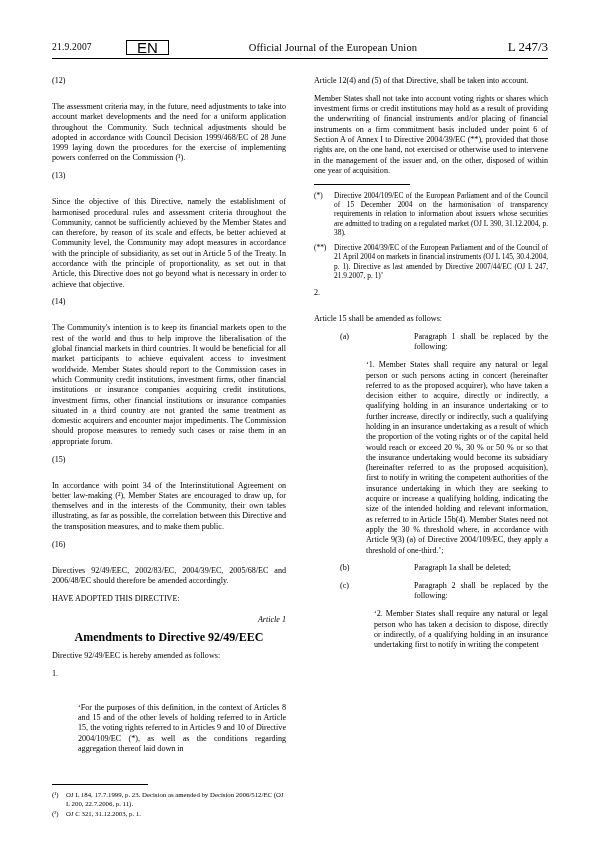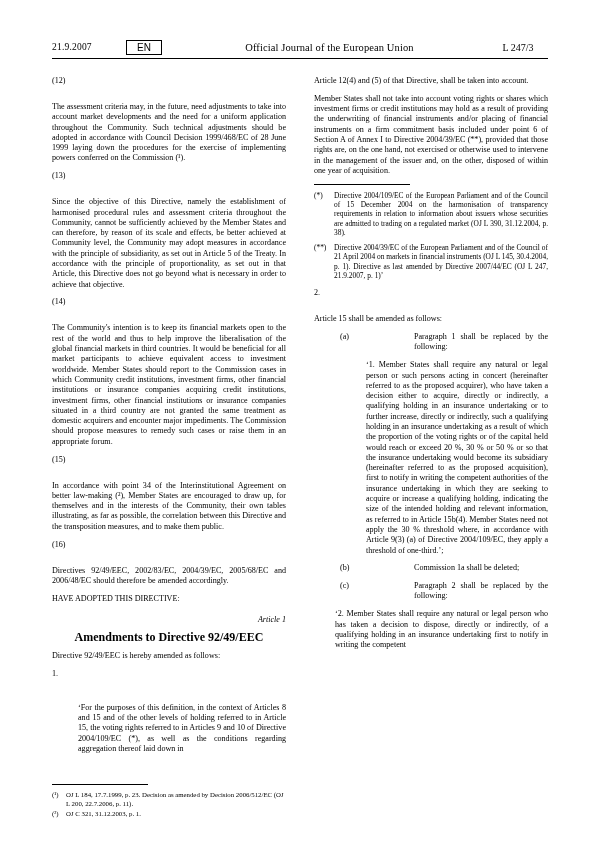--- a/index.html
+++ b/index.html
@@ -33,36 +33,36 @@
     font-size: 9.5px;
   }
   .header-date {
     width: 60px;
     text-align: left;
     letter-spacing: 0.2px;
   }
   .header-lang {
     border: 1px solid #000;
     padding: 1px 10px 1px 10px;
-    font-size: 10px;
+    font-size: 15px;
     font-family: "Liberation Sans", sans-serif;
     line-height: 11px;
     margin-left: 14px;
   }
   .header-title {
     flex: 1;
     text-align: center;
     font-size: 10.5px;
     letter-spacing: 0.1px;
     padding-left: 9px;
   }
   .header-ref {
     width: 60px;
-    text-align: center;
-    font-size: 10px;
+    text-align: right;
+    font-size: 13px;
   }
   .header-rule {
     position: absolute;
     left: 52px;
     top: 58px;
     width: 496px;
     border-bottom: 1px solid #000;
   }
   
   .col {
@@ -261,24 +261,24 @@
 
     <div class="sub-item" style="margin-left:26px;">
       <div class="sub-letter">(a)</div>
       <div class="sub-body">Paragraph 1 shall be replaced by the following:</div>
     </div>
 
     <div class="quote-block" style="margin-left:52px;">‘1.   Member States shall require any natural or legal person or such persons acting in concert (hereinafter referred to as the proposed acquirer), who have taken a decision either to acquire, directly or indirectly, a qualifying holding in an insurance undertaking or to further increase, directly or indirectly, such a qualifying holding in an insurance undertaking as a result of which the proportion of the voting rights or of the capital held would reach or exceed 20 %, 30 % or 50 % or so that the insurance undertaking would become its subsidiary (hereinafter referred to as the proposed acquisition), first to notify in writing the competent authorities of the insurance undertaking in which they are seeking to acquire or increase a qualifying holding, indicating the size of the intended holding and relevant information, as referred to in Article 15b(4). Member States need not apply the 30 % threshold where, in accordance with Article 9(3) (a) of Directive 2004/109/EC, they apply a threshold of one-third.’;</div>
 
     <div class="sub-item" style="margin-left:26px;">
       <div class="sub-letter">(b)</div>
-      <div class="sub-body">Commission 1a shall be deleted;</div>
+      <div class="sub-body">Paragraph 1a shall be deleted;</div>
     </div>
 
     <div class="sub-item" style="margin-left:26px;">
       <div class="sub-letter">(c)</div>
       <div class="sub-body">Paragraph 2 shall be replaced by the following:</div>
     </div>
 
-    <div class="quote-block nomargin" style="margin-left:21px;">‘2.   Member States shall require any natural or legal person who has taken a decision to dispose, directly or indirectly, of a qualifying holding in an insurance undertaking first to notify in writing the competent</div>
+    <div class="quote-block nomargin" style="margin-left:60px;">‘2.   Member States shall require any natural or legal person who has taken a decision to dispose, directly or indirectly, of a qualifying holding in an insurance undertaking first to notify in writing the competent</div>
   </div>
 
 </div>
 
 </body></html>

